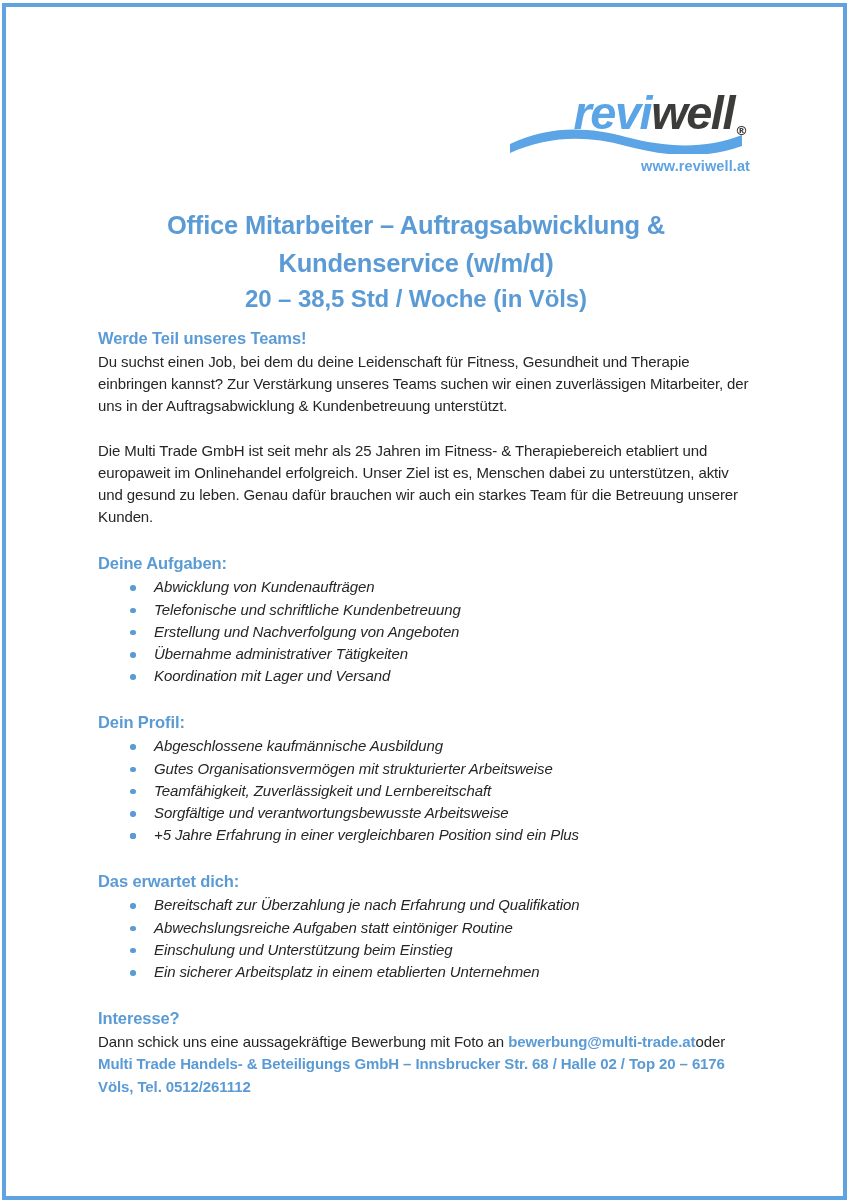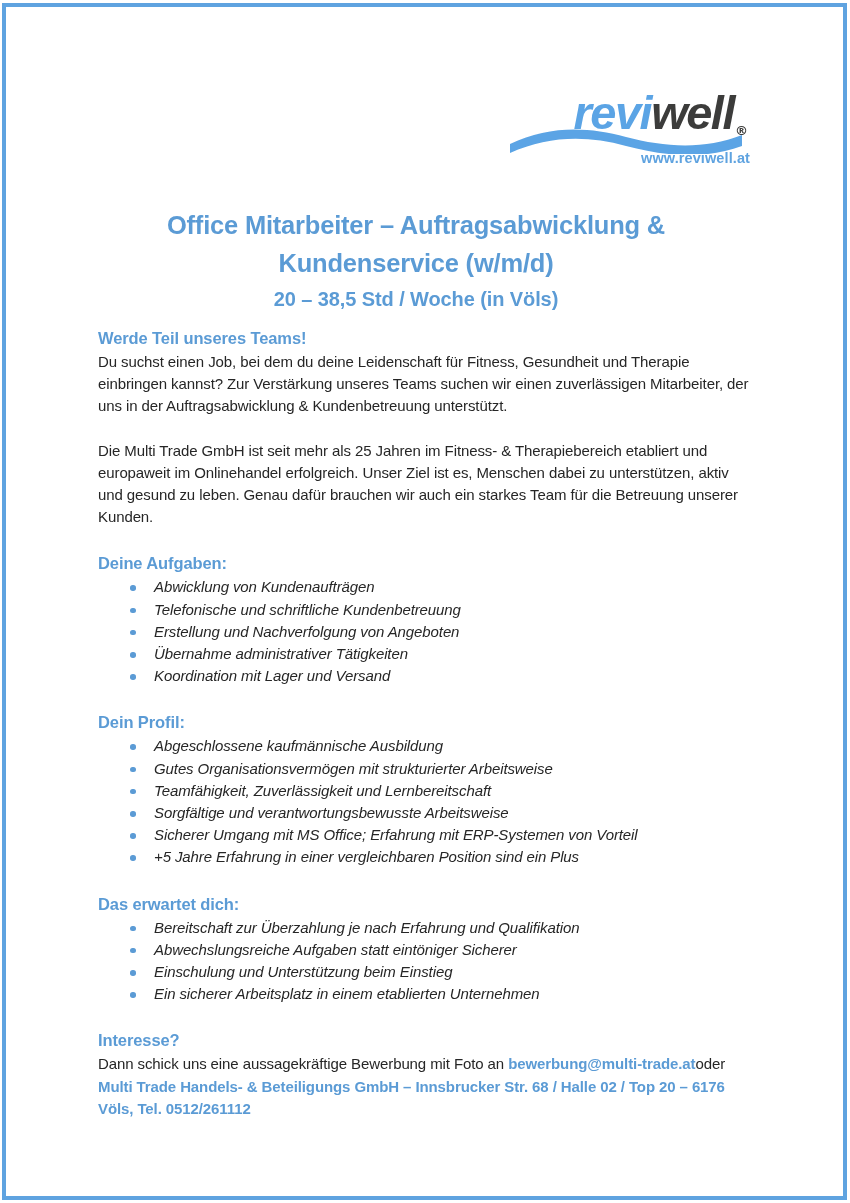--- a/index.html
+++ b/index.html
@@ -67,20 +67,21 @@
     color: #3C3C3B;
   }
   .logo-wave {
     position: absolute;
     right: 6px;
     bottom: -4px;
     width: 236px;
     height: 30px;
   }
   .logo-url {
+    margin-top: 8px;
     font-size: 14.5px;
     font-weight: bold;
     color: #5FA3E0;
     letter-spacing: 0.1px;
   }
 
   
   .title-wrap {
     position: absolute;
     left: 80px;
@@ -91,21 +92,21 @@
   .doc-title {
     color: #5B9BD5;
     font-size: 25.5px;
     font-weight: bold;
     line-height: 38px;
     letter-spacing: -0.2px;
     margin: 0;
   }
   .doc-subtitle {
     color: #5B9BD5;
-    font-size: 20px;
+    font-size: 24px;
     font-weight: bold;
     line-height: 26px;
     margin: 4px 0 0 0;
     letter-spacing: -0.1px;
   }
 
   
   .body-area {
     position: absolute;
     left: 98px;
@@ -208,30 +209,30 @@
           </ul>
         </div>
         <div class="spacer-sec"></div>
         <div>
           <div class="sec-heading">Dein Profil:</div>
           <ul class="bullets">
             <li><span class="dot"></span><span>Abgeschlossene kaufmännische Ausbildung</span></li>
             <li><span class="dot"></span><span>Gutes Organisationsvermögen mit strukturierter Arbeitsweise</span></li>
             <li><span class="dot"></span><span>Teamfähigkeit, Zuverlässigkeit und Lernbereitschaft</span></li>
             <li><span class="dot"></span><span>Sorgfältige und verantwortungsbewusste Arbeitsweise</span></li>
-            <li><span class="dot"></span><span>Sicherer Umgang mit MS Office; Erfahrung mit ERP-Systemen von Vorteil</span></li>
+            <li><span class="dot"></span></li>
             <li><span class="dot"></span><span>+5 Jahre Erfahrung in einer vergleichbaren Position sind ein Plus</span></li>
           </ul>
         </div>
         <div class="spacer-sec"></div>
         <div>
           <div class="sec-heading">Das erwartet dich:</div>
           <ul class="bullets">
             <li><span class="dot"></span><span>Bereitschaft zur Überzahlung je nach Erfahrung und Qualifikation</span></li>
-            <li><span class="dot"></span><span>Abwechslungsreiche Aufgaben statt eintöniger Sicherer</span></li>
+            <li><span class="dot"></span><span>Abwechslungsreiche Aufgaben statt eintöniger Routine</span></li>
             <li><span class="dot"></span><span>Einschulung und Unterstützung beim Einstieg</span></li>
             <li><span class="dot"></span><span>Ein sicherer Arbeitsplatz in einem etablierten Unternehmen</span></li>
           </ul>
         </div>
         <div class="spacer-sec"></div>
       </div>
 
     <div>
       <div class="sec-heading">Interesse?</div>
       <p class="para contact-line"><span>Dann schick uns eine aussagekräftige Bewerbung mit Foto an </span><span class="accent-text">bewerbung@multi-trade.at</span><span>oder </span><span class="accent-text">Multi Trade Handels- &amp; Beteiligungs GmbH – Innsbrucker Str. 68 / Halle 02 / Top 20 – 6176 Völs, Tel. 0512/261112</span></p>

